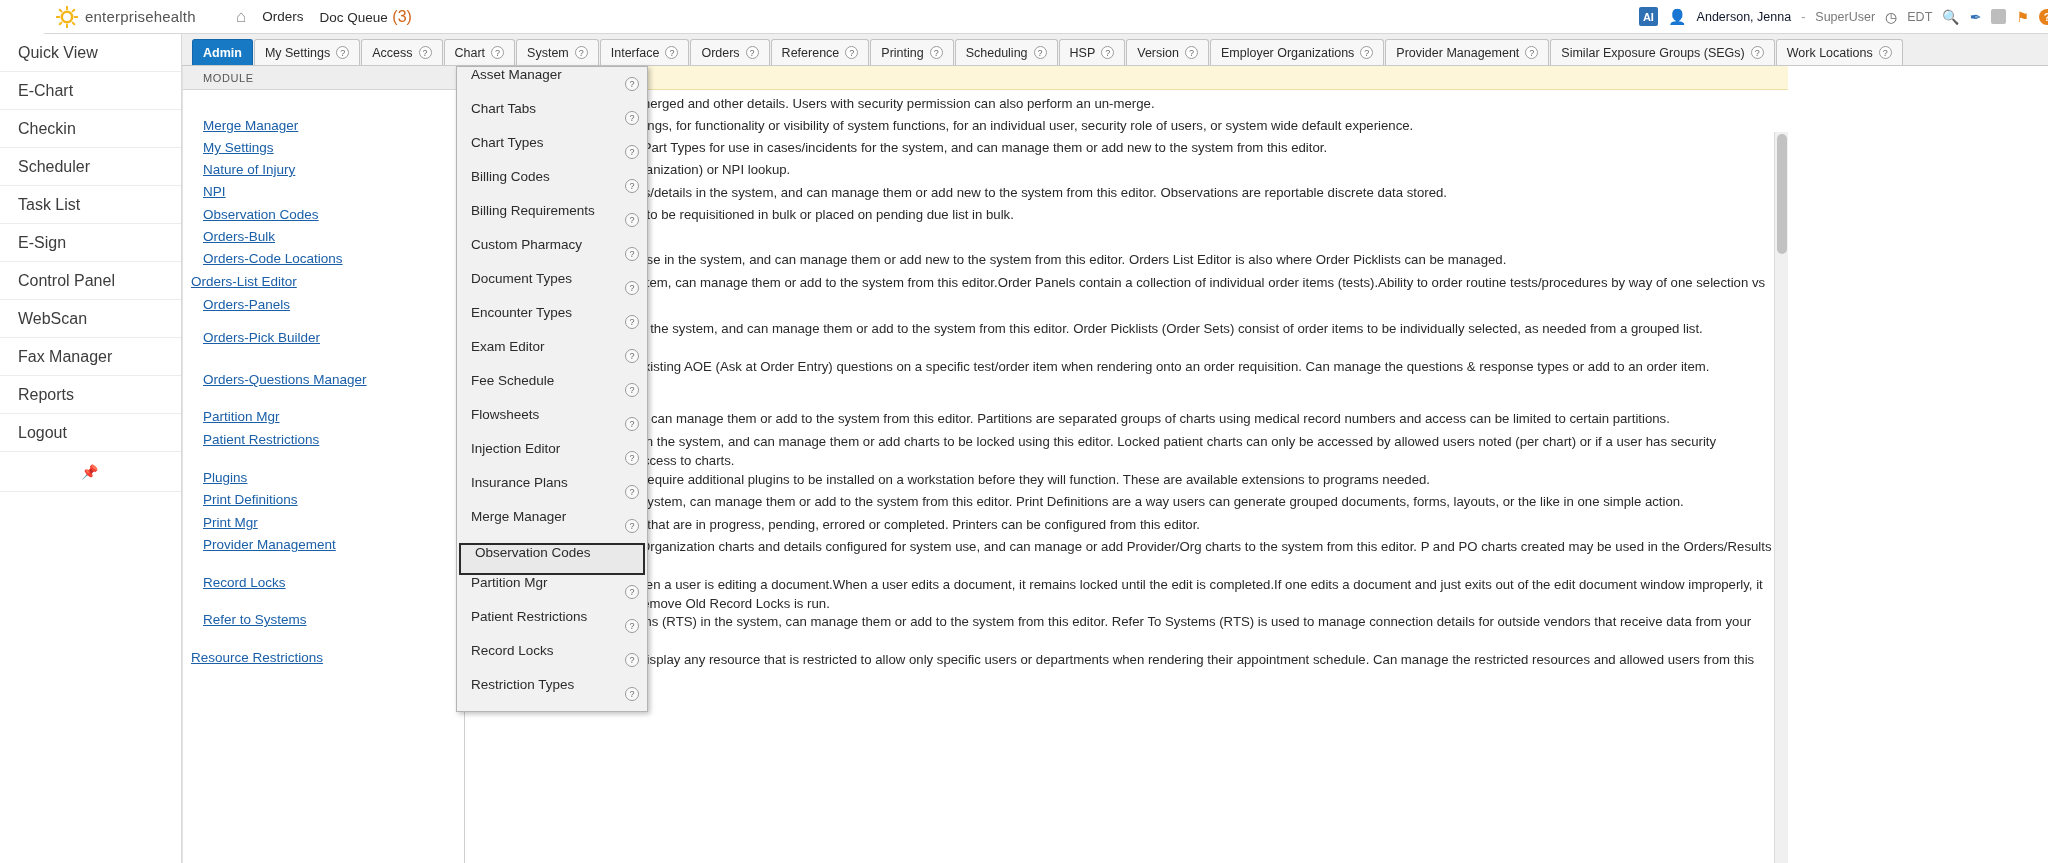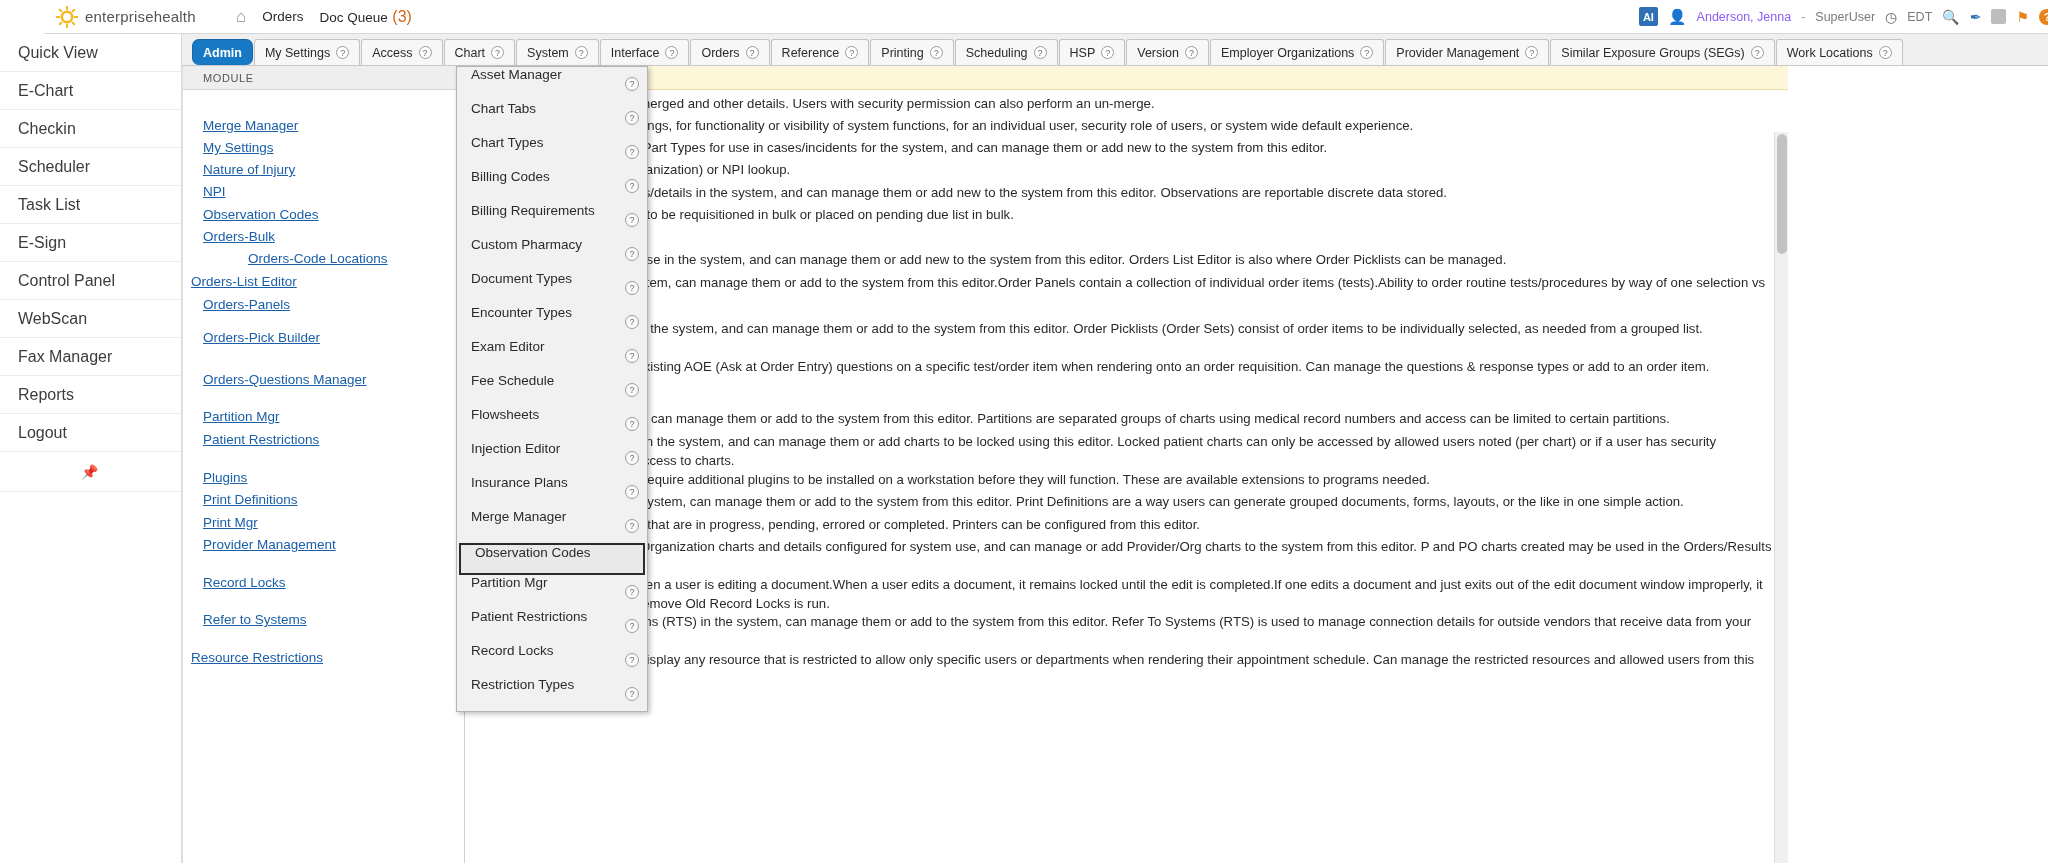--- a/index.html
+++ b/index.html
@@ -35,21 +35,21 @@
   #topright {
     margin-left: auto; display: flex; align-items: center; gap: 10px;
     padding-right: 10px; font-size: 12.5px; color: #3b3b3b;
   }
   .ai-badge {
     width: 19px; height: 19px; background: #2f6fb3; color: #fff;
     font-size: 11px; font-weight: bold; display: flex; align-items: center;
     justify-content: center; border-radius: 2px;
   }
   .user-ico { color: #2f6fb3; font-size: 15px; }
-  #topright .uname { color: #8b5cf6; }
+  #topright .uname { color: #0f172a; }
   #topright .sep { color: #9a9a9a; }
   #topright .role { color: #7a7a7a; }
   .t-ico { color: #6f6f6f; font-size: 14px; }
   .t-ico.blue { color: #2f6fb3; }
   .t-ico.orange { color: #e8821a; }
   .t-ico.gray-sq {
     width: 15px; height: 15px; background: #bdbdbd; border-radius: 2px;
     display: inline-block;
   }
   .t-ico.help {
@@ -85,21 +85,21 @@
     overflow: hidden;
   }
   .tab {
     height: 26px; display: flex; align-items: center; gap: 6px;
     padding: 0 10px; font-size: 12.5px; color: #2b2b2b;
     background: #e3e3e3; border: 1px solid #c3c3c3; border-bottom: none;
     border-radius: 3px 3px 0 0; position: relative; cursor: pointer;
     white-space: nowrap;
   }
   .tab.active {
-    background: #1779c4; color: #fff; border-color: #1266ab; font-weight: bold; border-radius: 7px;
+    background: #1779c4; color: #fff; border-color: #1266ab; font-weight: bold;
   }
   .tab.open { background: #f7f7f7; }
   .tab .q {
     width: 13px; height: 13px; border-radius: 50%;
     border: 1px solid #9b9b9b; color: #6a6a6a; font-size: 9px;
     display: flex; align-items: center; justify-content: center;
     background: #fff;
   }
 
   
@@ -332,21 +332,21 @@
         </div>
       <div class="mod-row" style="position:absolute;left:0;top:118px;height:22px;">
           <a>NPI</a>
         </div>
       <div class="mod-row" style="position:absolute;left:0;top:141px;height:22px;">
           <a>Observation Codes</a>
         </div>
       <div class="mod-row" style="position:absolute;left:0;top:163px;height:22px;">
           <a>Orders-Bulk</a>
         </div>
-      <div class="mod-row" style="position:absolute;left:0;top:185px;height:22px;margin-left:45px;">
+      <div class="mod-row" style="position:absolute;left:0;top:185px;height:22px;">
           <a>Orders-Code Locations</a>
         </div>
       <div class="mod-row" style="position:absolute;left:0;top:208px;height:22px;padding-left:8px;">
           <a>Orders-List Editor</a>
         </div>
       <div class="mod-row" style="position:absolute;left:0;top:231px;height:22px;">
           <a>Orders-Panels</a>
         </div>
       <div class="mod-row" style="position:absolute;left:0;top:264px;height:22px;">
           <a>Orders-Pick Builder</a>

